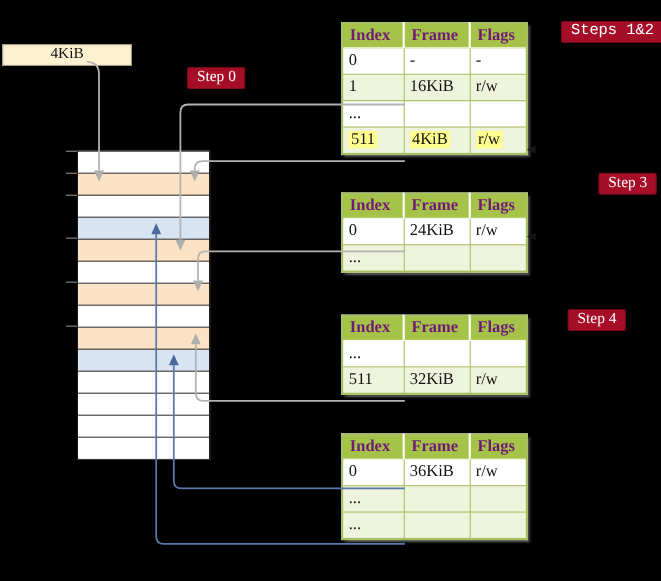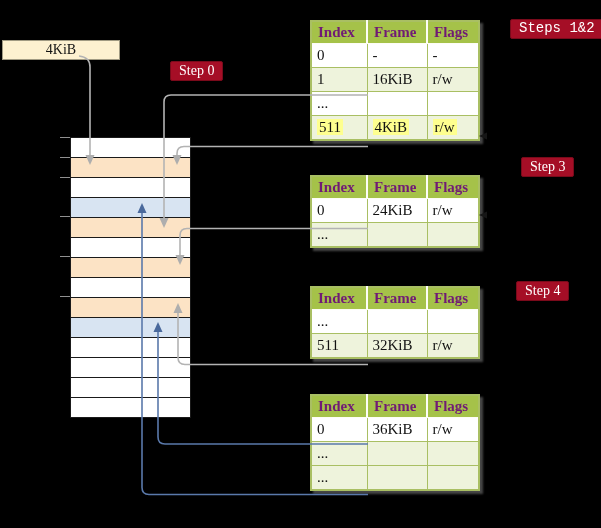--- a/index.html
+++ b/index.html
@@ -27,21 +27,21 @@
     text-align:center;font-size:14px;line-height:18px;color:#111;z-index:2;
   }
   
   .step{
     position:absolute;background:var(--step_label_bg);color:#fff;
     font-size:14px;line-height:15px;padding:1px 8px 2px;border:1px solid var(--step_label_border);
     border-radius:2px;z-index:2;white-space:nowrap;
   }
   .step0{left:170px;top:41px;margin-top:20px;}
   .steps12{left:510px;top:19px;font-family:Liberation Mono, monospace;}
-  .step3{left:521px;top:157px;}
+  .step3{left:544px;top:157px;}
   .step4{left:516px;top:266px;margin-top:15px;}
   
   .memcol{
     position:absolute;left:70px;top:137px;width:119px;height:279px;
     border:1px solid #1a1a1a;background:#fff;display:flex;flex-direction:column;z-index:1;
   }
   .mrow{flex:1;border-bottom:1px solid #1a1a1a;}
   .mrow:last-child{border-bottom:none;}
   .mrow.orange{background:var(--row_orange);}
   .mrow.blue{background:var(--row_blue);}

